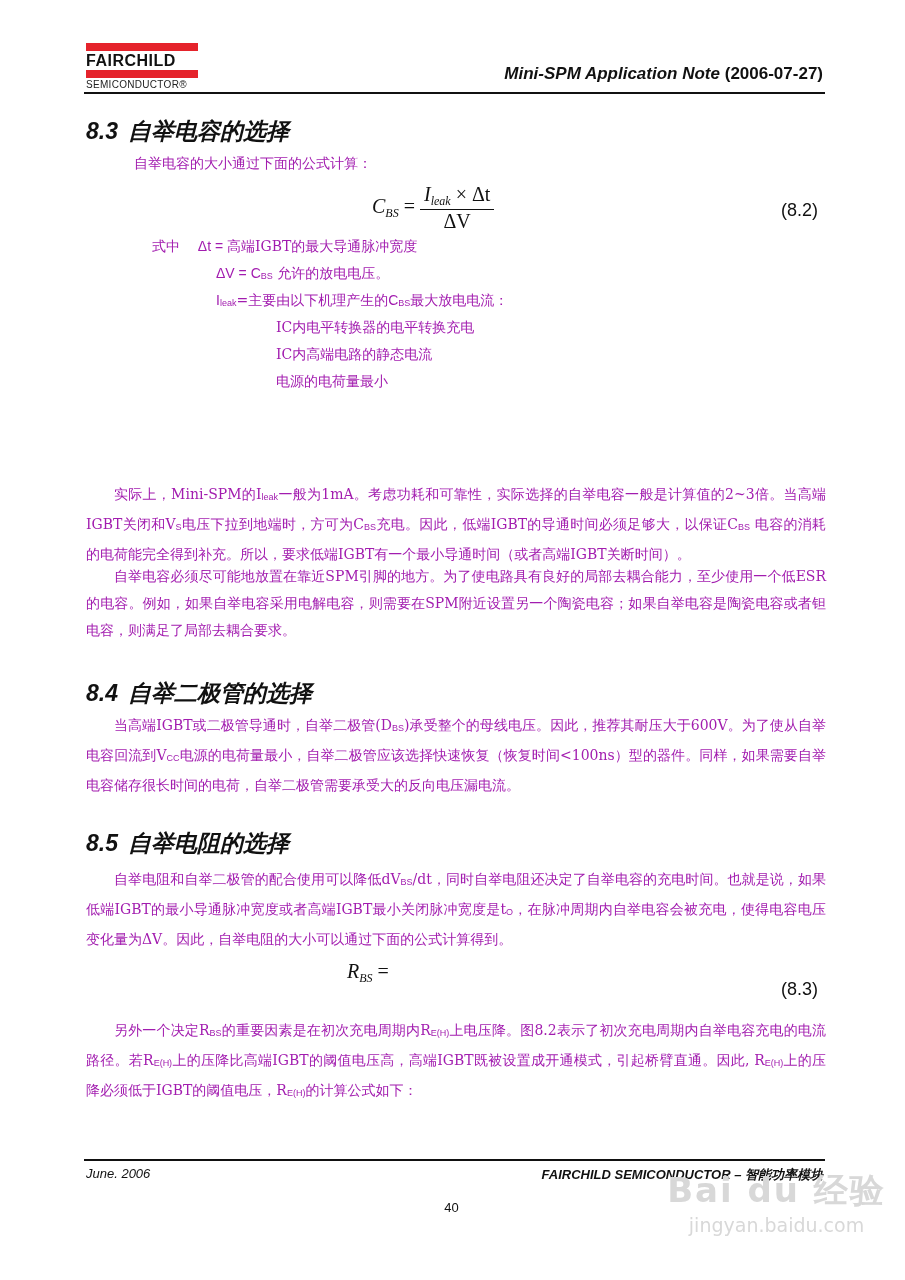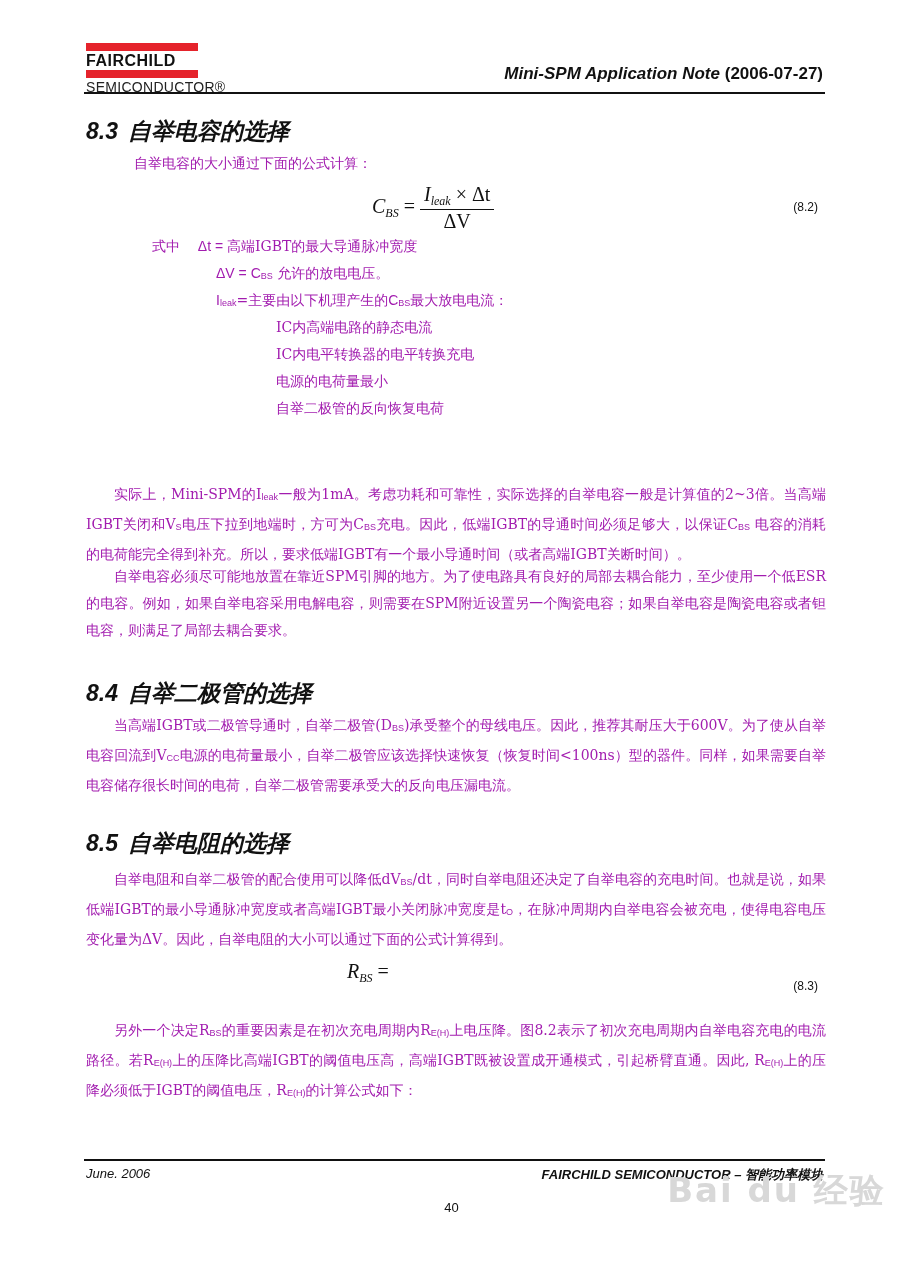--- a/index.html
+++ b/index.html
@@ -1,36 +1,36 @@
 <!DOCTYPE html>
 <html><head>
 <meta charset="utf-8">
 <style>
   html,body{margin:0;padding:0;background:#ffffff;}
   body{width:905px;height:1280px;position:relative;overflow:hidden;font-family:"DejaVu Serif",serif;color:#111;}
   .abs{position:absolute;}
   .logo{left:86px;top:43px;width:112px;}
   .logo .bar{height:8px;background:#e5232b;}
   .logo .word{font-family:"Liberation Sans",sans-serif;font-weight:bold;font-size:16px;letter-spacing:0.5px;line-height:17px;color:#111;margin:1px 0 1px 0;}
-  .logo .sub{font-family:"Liberation Sans",sans-serif;font-size:14px;letter-spacing:0.3px;color:#222;margin-top:1px;}
+  .logo .sub{font-family:"Liberation Sans",sans-serif;font-size:10px;letter-spacing:0.3px;color:#222;margin-top:1px;}
   .header-title{right:82px;top:64px;font-family:"Liberation Sans",sans-serif;font-size:17px;font-weight:bold;color:#111;}
   .header-title i{font-style:italic;margin-left:28px;}
   .rule{left:84px;width:741px;height:2px;background:#111;}
   .h2{left:86px;font-family:"Liberation Sans",sans-serif;font-style:italic;font-weight:bold;font-size:23px;color:#111;}
   .h2 .num{margin-right:10px;}
   .p{font-size:14px;line-height:27px;color:#a21caf;}
   .ind{text-indent:2em;}
   .para{left:86px;width:740px;text-align:justify;}
   .sans{font-family:"Liberation Sans",sans-serif;}
   sub.s{font-family:"Liberation Sans",sans-serif;font-size:9px;vertical-align:-1px;}
   .eq{font-family:"Liberation Serif",serif;font-style:italic;font-size:20px;color:#111;}
   .frac{display:inline-block;vertical-align:middle;text-align:center;}
   .frac .num,.frac .den{display:block;padding:0 4px;}
   .frac .den{border-top:1px solid #111;}
-  .eqnum{font-family:"Liberation Sans",sans-serif;font-size:12px;color:#111;right:87px;}
+  .eqnum{font-family:"Liberation Sans",sans-serif;font-size:18px;color:#111;right:87px;}
   .eqsub{font-size:12px;vertical-align:-4px;font-style:italic;}
   .up{font-style:normal;}
   .footer{font-family:"Liberation Sans",sans-serif;font-style:italic;font-size:13px;color:#111;}
   .watermark{right:0px;top:1168px;color:#d8d8d8;font-family:"DejaVu Sans",sans-serif;}
 </style>
 </head>
 <body>
 
 <div class="abs logo">
   <div class="bar"></div>
@@ -65,24 +65,23 @@
   <span>高端IGBT的最大导通脉冲宽度</span>
 </div>
 <div class="abs p" style="left:216px;top:260px">
   <span class="sans">ΔV</span><span class="sans"> = </span><span class="sans">C</span><sub class="s">BS</sub><span> 允许的放电电压。</span>
 </div>
 <div class="abs p" style="left:216px;top:287px">
   <span class="sans">I</span><sub class="s">leak</sub><span>=主要由以下机理产生的</span><span class="sans">C</span><sub class="s">BS</sub><span>最大放电电流：</span>
 </div>
 
 <div class="abs p" style="left:276px;top:314px">
+  <div>IC内电平转换器的电平转换充电</div>
   <div>IC内高端电路的静态电流</div>
-  <div>IC内电平转换器的电平转换充电</div>
   <div>电源的电荷量最小</div>
-  <div>自举二极管的反向恢复电荷</div>
 </div>
 
 <div class="abs p para ind" style="top:481px">
   <span>实际上，Mini-SPM的I</span><sub class="s">leak</sub><span>一般为1mA。考虑功耗和可靠性，实际选择的自举电容一般是计算值的2~3倍。当高端IGBT关闭和V</span><sub class="s">S</sub><span>电压下拉到地端时，方可为C</span><sub class="s">BS</sub><span>充电。因此，低端IGBT的导通时间必须足够大，以保证C</span><sub class="s">BS</sub><span> 电容的消耗的电荷能完全得到补充。所以，要求低端IGBT有一个最小导通时间（或者高端IGBT关断时间）。</span>
 </div>
 <div class="abs p para ind" style="top:563px">自举电容必须尽可能地放置在靠近SPM引脚的地方。为了使电路具有良好的局部去耦合能力，至少使用一个低ESR的电容。例如，如果自举电容采用电解电容，则需要在SPM附近设置另一个陶瓷电容；如果自举电容是陶瓷电容或者钽电容，则满足了局部去耦合要求。</div>
 
 <div class="abs h2" style="top:678px">
   <span class="num">8.4</span><span>自举二极管的选择</span>
 </div>
@@ -107,13 +106,14 @@
   <span>另外一个决定R</span><sub class="s">BS</sub><span>的重要因素是在初次充电周期内R</span><sub class="s">E(H)</sub><span>上电压降。图8.2表示了初次充电周期内自举电容充电的电流路径。若R</span><sub class="s">E(H)</sub><span>上的压降比高端IGBT的阈值电压高，高端IGBT既被设置成开通模式，引起桥臂直通。因此, R</span><sub class="s">E(H)</sub><span>上的压降必须低于IGBT的阈值电压，R</span><sub class="s">E(H)</sub><span>的计算公式如下：</span>
 </div>
 
 <div class="abs rule" style="top:1159px"></div>
 <div class="abs footer" style="left:86px;top:1166px">June. 2006</div>
 <div class="abs footer" style="right:82px;top:1166px;font-weight:bold">FAIRCHILD SEMICONDUCTOR – 智能功率模块</div>
 <div class="abs sans" style="left:0;width:903px;text-align:center;top:1200px;font-size:13px;color:#111">40</div>
 
 <div class="abs watermark" style="left:648px;width:257px;text-align:center">
   <div style="font-size:34px;font-weight:bold;letter-spacing:2px;">Bai du 经验</div>
+  <div style="font-size:19px;">jingyan.baidu.com</div>
 </div>
 
 </body></html>

